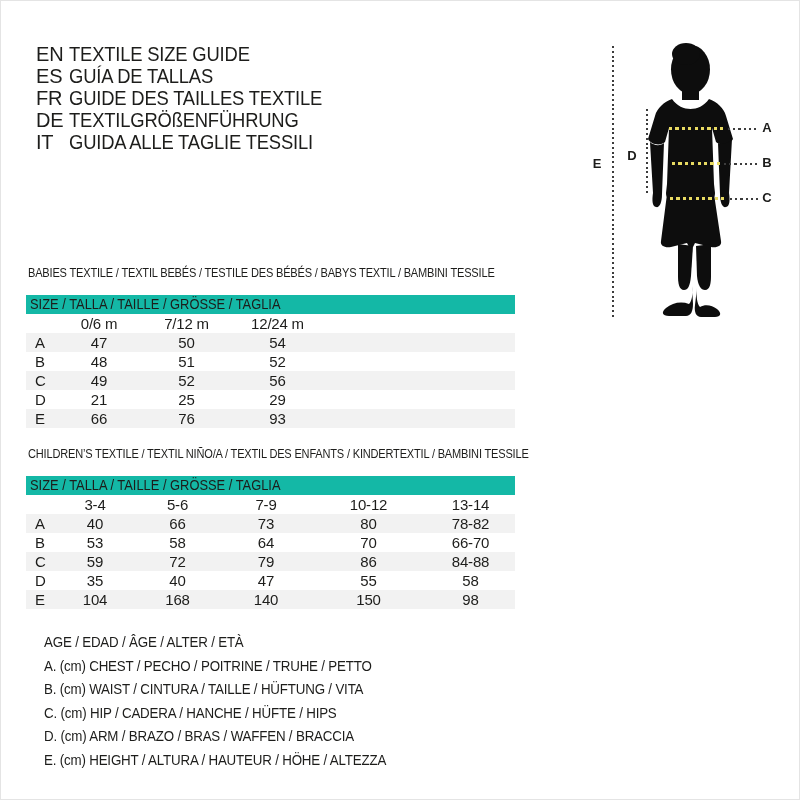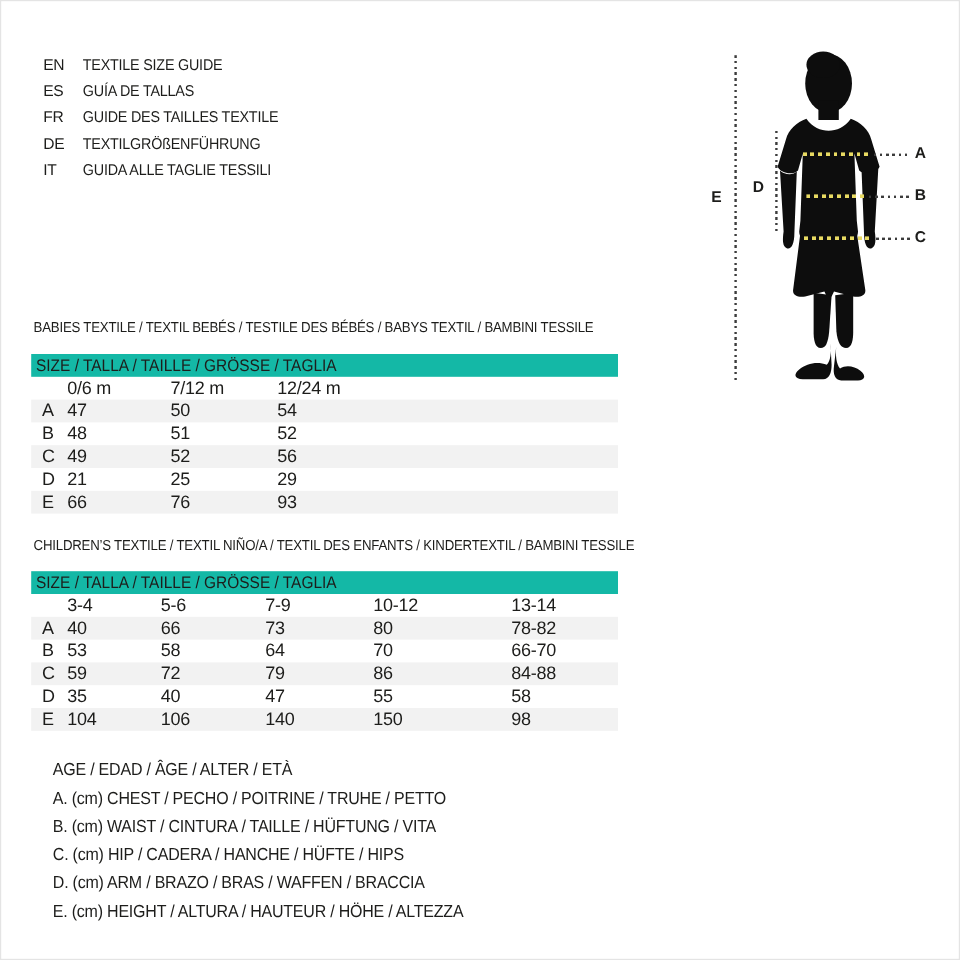--- a/index.html
+++ b/index.html
@@ -5,21 +5,21 @@
   html,body{margin:0;padding:0;background:#fff;}
   .page{
     position:relative;width:800px;height:800px;background:#ffffff;
     font-family:"Liberation Sans","DejaVu Sans",sans-serif;color:#1d1d1b;
     overflow:hidden;box-sizing:border-box;border:1px solid #e4e4e4;
   }
   .cond{display:inline-block;transform:scaleX(0.92);transform-origin:0 50%;white-space:nowrap;}
 
   
   .langs{position:absolute;left:35px;top:42px;}
-  .lang-row{display:flex;height:22px;line-height:22px;font-size:13px;letter-spacing:-0.2px;}
+  .lang-row{display:flex;height:22px;line-height:22px;font-size:20px;letter-spacing:-0.2px;}
   .lang-row .code{width:33px;}
 
   
   .figure{position:absolute;left:0;top:0;width:800px;height:800px;pointer-events:none;}
   .silhouette{position:absolute;left:630px;top:35px;width:120px;height:285px;}
   .vdots{position:absolute;width:2px;
     background-image:repeating-linear-gradient(to bottom,#3c3c3c 0 2px,transparent 2px 4.8px);}
   .hdots{position:absolute;height:2px;
     background-image:repeating-linear-gradient(to right,#3c3c3c 0 2.2px,transparent 2.2px 5.2px);}
   .ydash{position:absolute;height:3px;
@@ -47,21 +47,21 @@
 
   
   .stable{position:absolute;left:25px;width:489px;}
   .babies-table{top:294px;}
   .children-table{top:475px;}
   .size-bar{height:19px;line-height:19px;background:#14b8a6;font-size:14px;padding-left:4px;box-sizing:border-box;}
   .trow{display:grid;height:19px;line-height:19px;font-size:15px;letter-spacing:-0.2px;}
   .babies-table .trow{grid-template-columns:30px 86px 89px 93px;}
   .children-table .trow{grid-template-columns:30px 78px 87px 90px 115px 89px;}
   .trow.shaded{background:#f2f2f2;}
-  .trow .c{text-align:left;}
+  .trow .c{text-align:center;}
   .trow .lab{text-align:left;padding-left:9px;}
 
   
   .legend{position:absolute;left:43px;top:630px;}
   .legend-line{height:23.6px;line-height:23.6px;font-size:14.5px;letter-spacing:-0.2px;}
 </style>
 </head>
 <body>
 
 <div class="page">
@@ -214,21 +214,21 @@
       <span class="c lab">D</span>
       <span class="c">35</span>
       <span class="c">40</span>
       <span class="c">47</span>
       <span class="c">55</span>
       <span class="c">58</span>
     </div>
     <div class="trow shaded">
       <span class="c lab">E</span>
       <span class="c">104</span>
-      <span class="c">106</span>
+      <span class="c">168</span>
       <span class="c">140</span>
       <span class="c">150</span>
       <span class="c">98</span>
     </div>
   </div>
 
   <div class="legend">
     <div class="legend-line"><span class="cond">AGE / EDAD / ÂGE / ALTER / ETÀ</span></div>
     <div class="legend-line"><span class="cond">A. (cm) CHEST / PECHO / POITRINE / TRUHE / PETTO</span></div>
     <div class="legend-line"><span class="cond">B. (cm) WAIST / CINTURA / TAILLE / HÜFTUNG / VITA</span></div>

